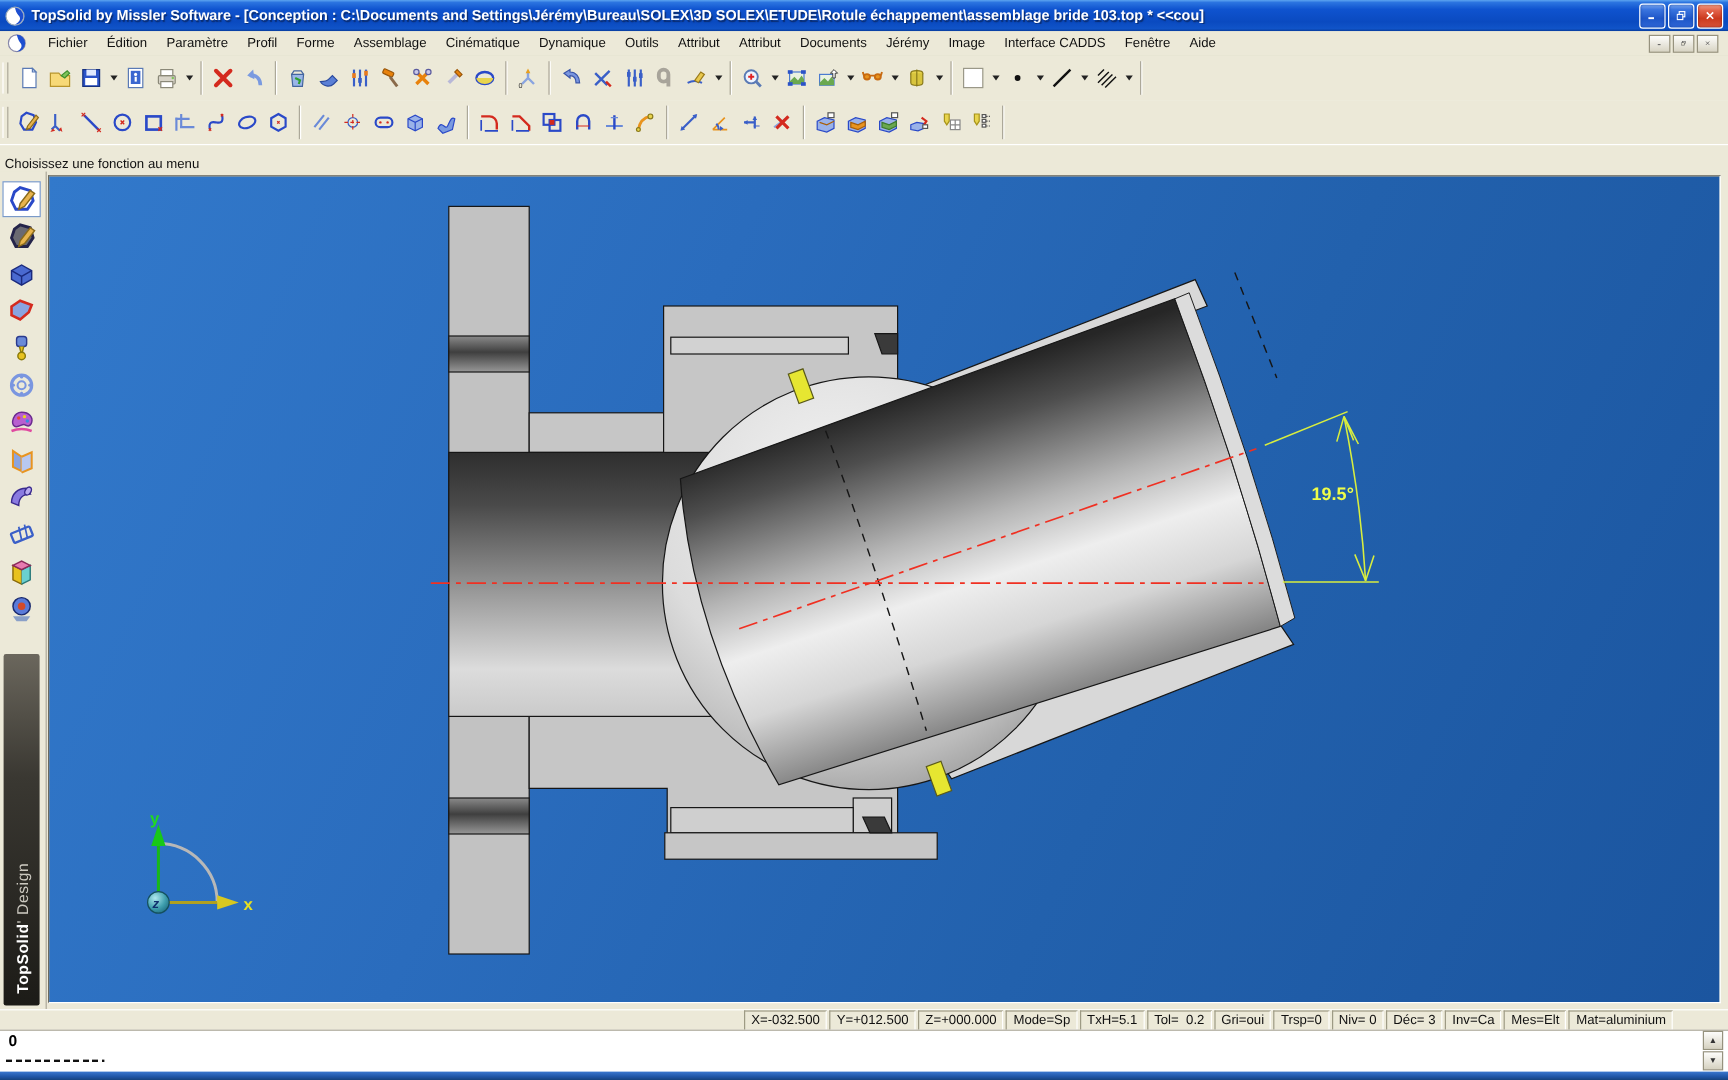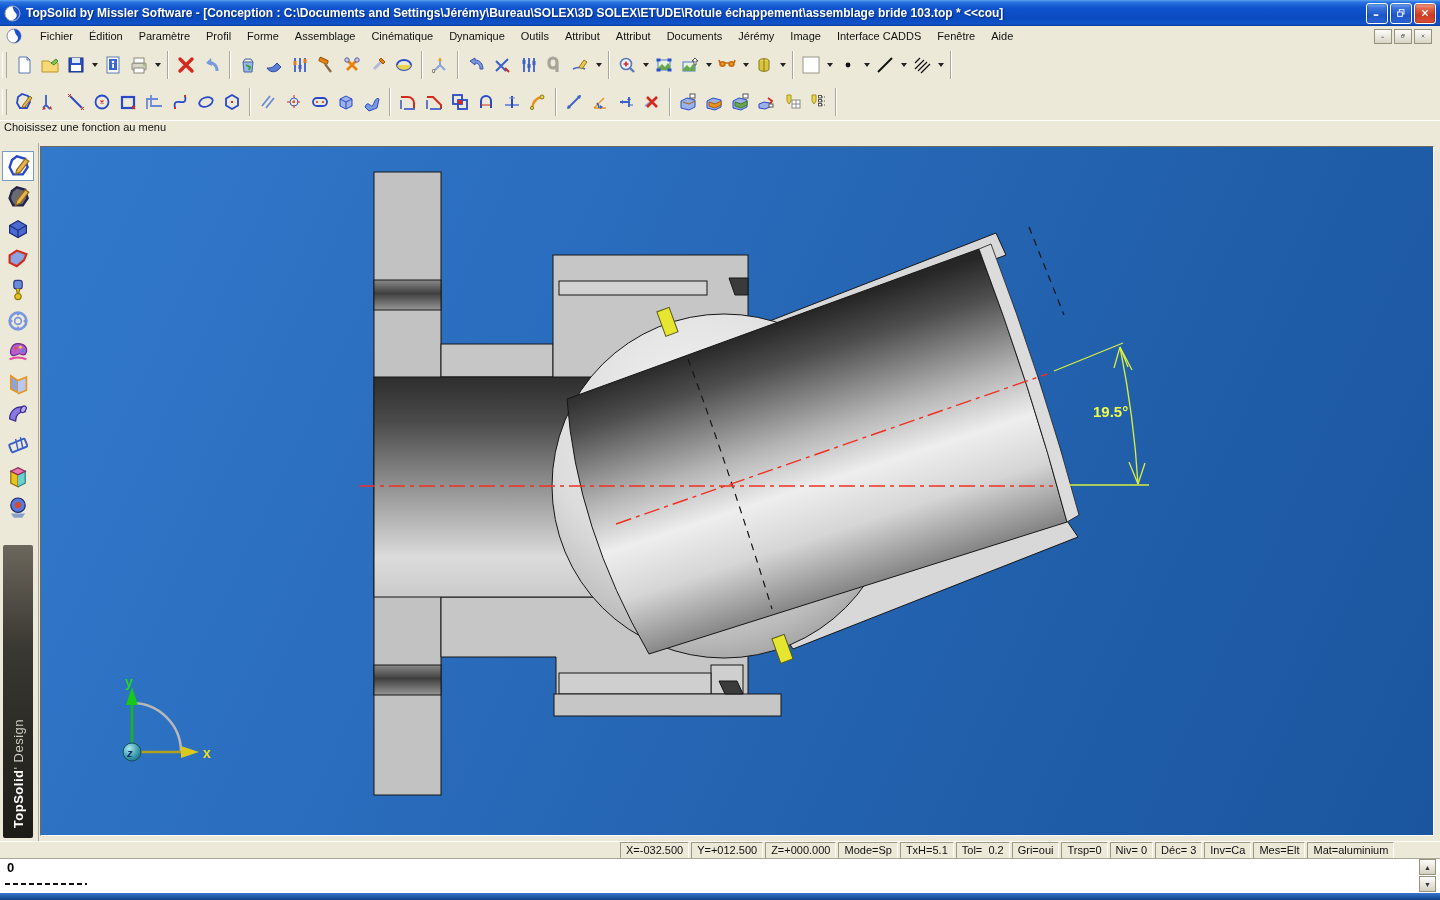--- a/index.html
+++ b/index.html
@@ -32,21 +32,21 @@
   .tb-grip{width:3px;height:26px;margin:0 4px 0 2px;border-left:1px solid #fff;border-right:1px solid #aca899;}
   .tb-sep{width:0;height:28px;margin:0 4px;border-left:1px solid #aca899;border-right:1px solid #fff;}
   .tb-btn{width:26px;height:28px;display:flex;align-items:center;justify-content:center;border:1px solid transparent;background:transparent;padding:0;}
   .tb-ico{width:20px;height:20px;display:block;}
   .tb-ico svg{width:20px;height:20px;display:block;}
   .tb-dd{width:11px;height:28px;display:flex;align-items:center;justify-content:center;}
   .dd-tri{width:0;height:0;border-left:3px solid transparent;border-right:3px solid transparent;border-top:4px solid #222;}
 
   
   .msgline{position:absolute;left:0;top:120px;width:1440px;height:23px;background:#ece9d8;border-top:1px solid #fff;
-    font-size:11px;color:#111;display:flex;align-items:flex-start;padding-left:4px;box-sizing:border-box;}
+    font-size:11px;color:#111;display:flex;align-items:flex-end;padding-left:4px;box-sizing:border-box;}
 
   
   .workarea{position:absolute;left:0;top:143px;width:1440px;height:698px;background:#ece9d8;}
   .sidebar{position:absolute;left:0;top:0;width:38px;height:698px;background:#ece9d8;border-right:1px solid #aca899;}
   .side-btn{width:32px;height:30px;margin:0 0 1px 2px;display:flex;align-items:center;justify-content:center;background:transparent;border:1px solid transparent;padding:0;}
   .side-btn.selected{background:#fff;border:1px solid #7a9ac8;}
   .side-btn svg{width:24px;height:24px;display:block;}
   .brand-panel{position:absolute;left:3px;top:402px;width:30px;height:293px;border-radius:2px;
     background:linear-gradient(180deg,#6b675d 0%,#3a3832 35%,#1c1b17 100%);display:flex;align-items:flex-end;justify-content:center;}
   .brand-text{writing-mode:vertical-rl;transform:rotate(180deg);font-size:13px;color:#ccc9c0;padding:10px 0;letter-spacing:.5px;white-space:nowrap;}

